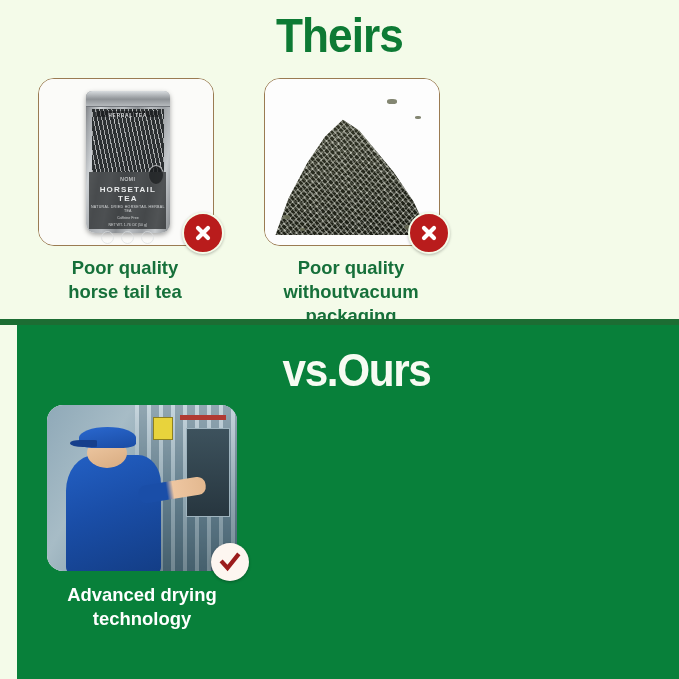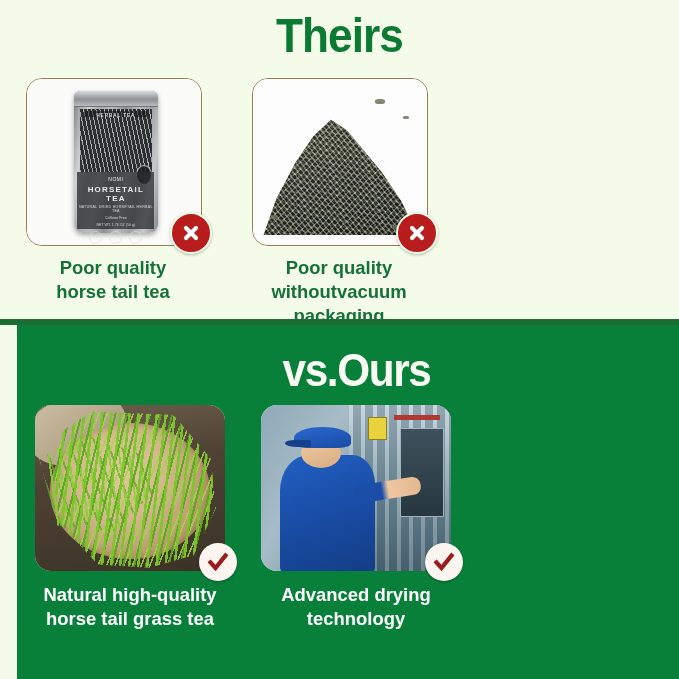--- a/index.html
+++ b/index.html
@@ -73,20 +73,21 @@
     transform: scaleX(0.92);
     line-height: 1;
   }
 
   
   .row {
     position: absolute;
     display: flex;
     width: 551px;
     left: 0;
+    padding-left: 12px;
   }
   .row-theirs { top: 78px; }
   .row-ours   { top: 80px; }
 
   .cell {
     position: relative;
     width: 226.3px;
     box-sizing: border-box;
     display: flex;
     flex-direction: column;
@@ -484,41 +485,20 @@
   </div>
 
   <div class="divider-green"></div>
 
   <div class="panel-ours">
 
     <div class="title-ours">vs.Ours</div>
 
     <div class="row row-ours">
 
-      <div class="cell">
-        <div class="thumb-wrap wide">
-          <div class="thumb thumb-ours">
-            <div class="art grass-bg">
-              <div class="sack"></div>
-              <div class="plate"></div>
-              <div class="grass2"></div>
-              <div class="grass"></div>
-            </div>
-          </div>
-          <div class="badge badge-check">
-            <svg viewBox="0 0 24 24" aria-hidden="true">
-              <path d="M4.5 12.5 L9.5 18 L19.5 5.5" fill="none" stroke="#9b1c1c" stroke-width="4.2" stroke-linecap="square" stroke-linejoin="miter"></path>
-            </svg>
-          </div>
-        </div>
-        <div class="caption caption-ours">
-          <div>Natural high-quality</div>
-          <div>horse tail grass tea</div>
-        </div>
-      </div>
 
 
       <div class="cell">
         <div class="thumb-wrap wide">
           <div class="thumb thumb-ours">
             <div class="art factory-bg">
               <div class="machine"></div>
               <div class="red-stripe"></div>
               <div class="warn-tag"></div>
               <div class="machine-panel"></div>

